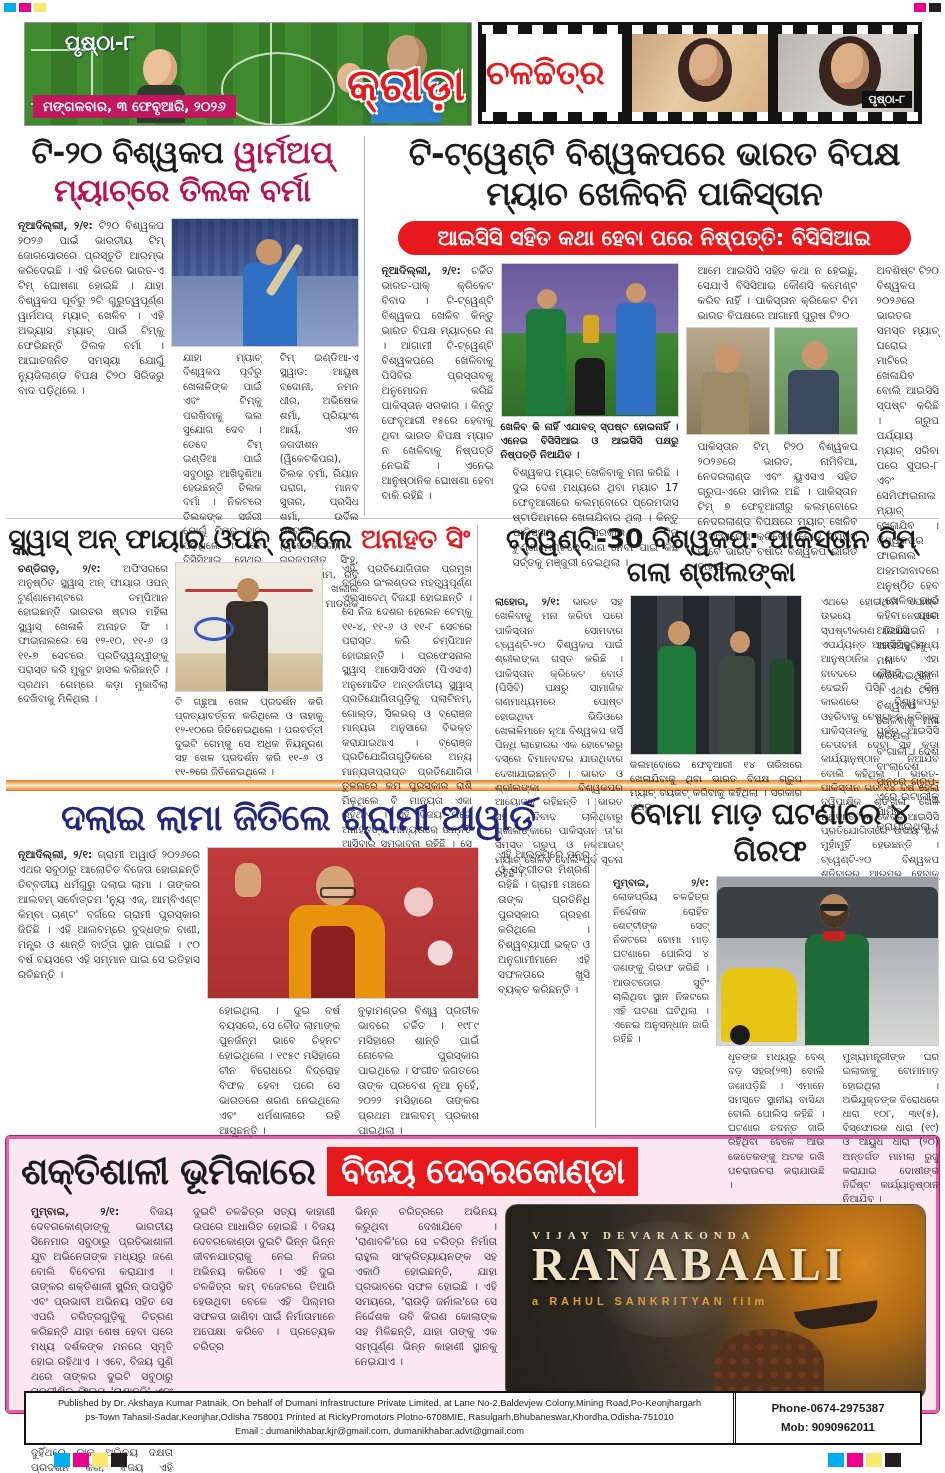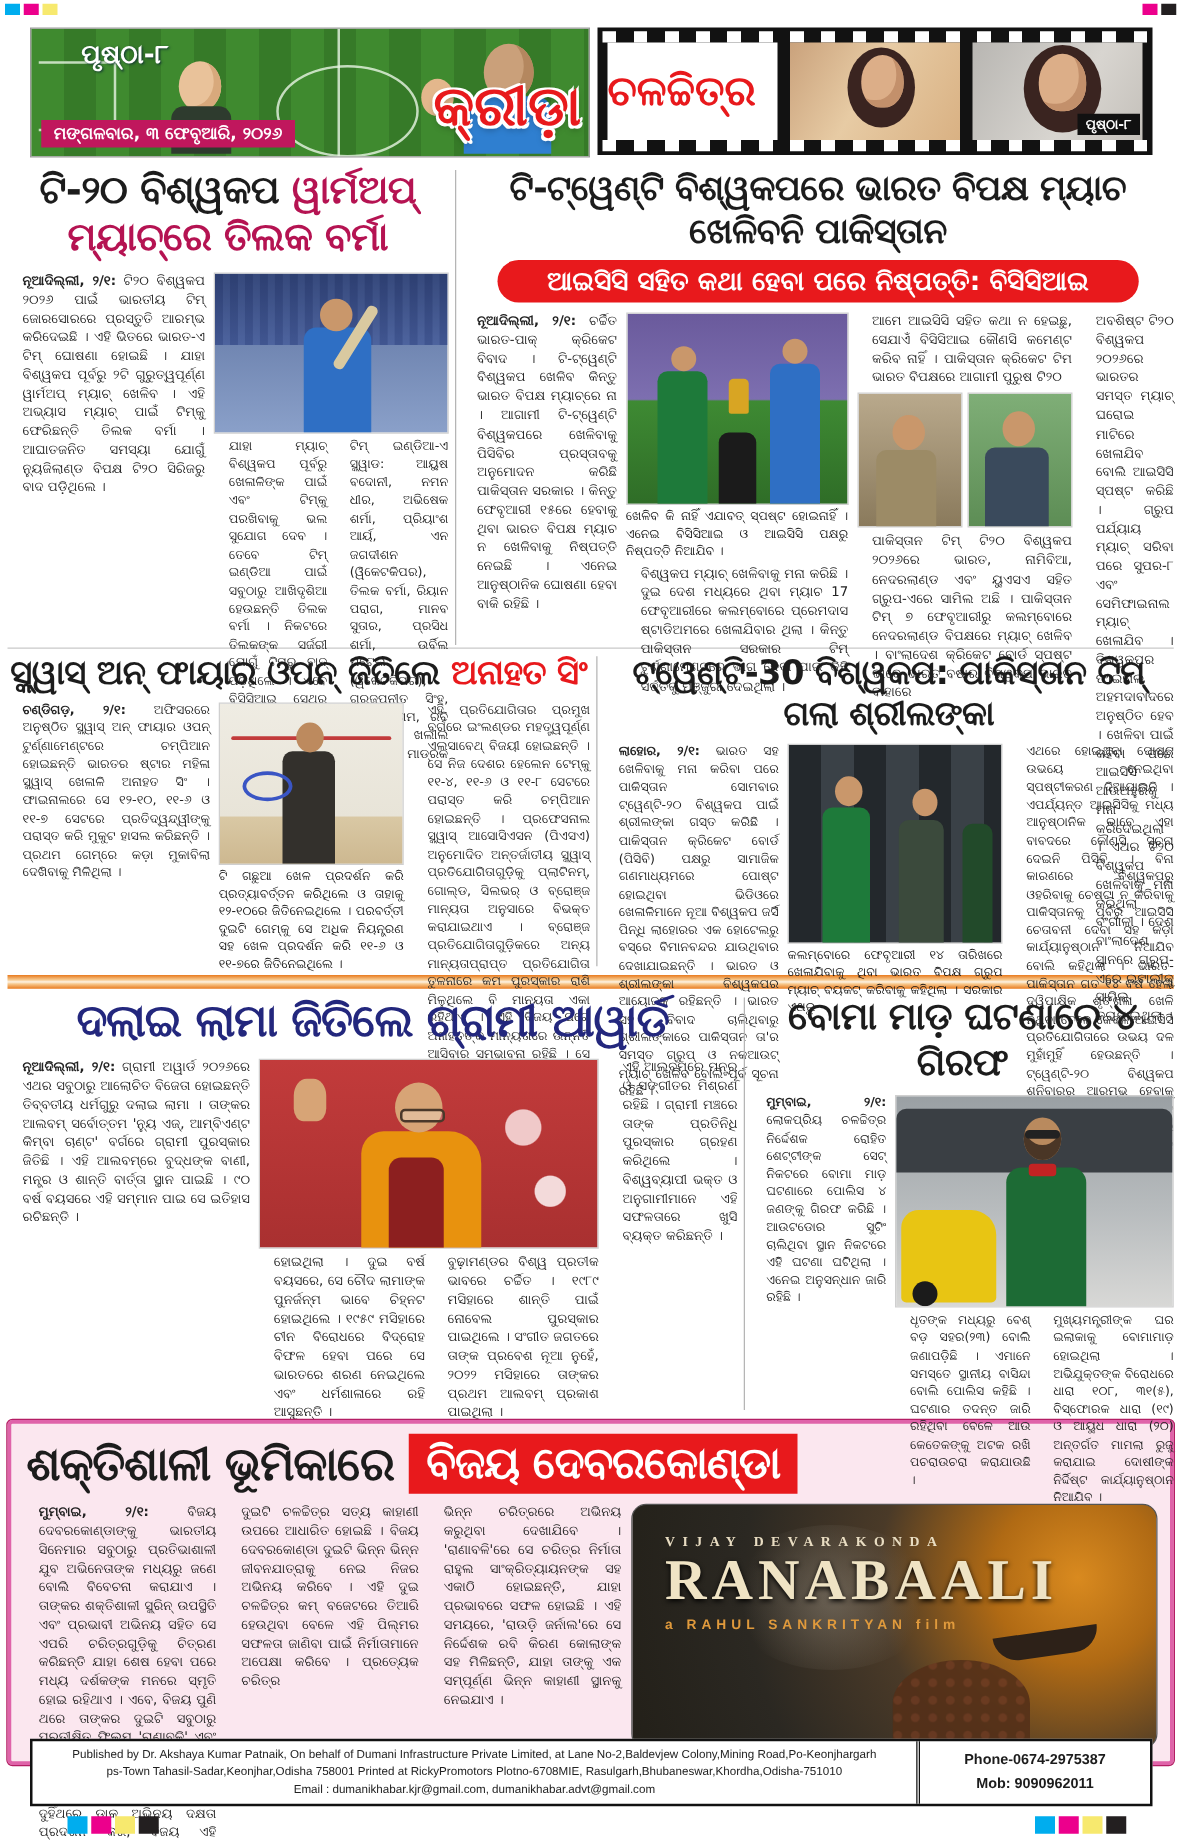--- a/index.html
+++ b/index.html
@@ -38,21 +38,21 @@
   .frame.actress2{background:linear-gradient(120deg,#b8b6b2 0%,#d8d5d0 60%,#c4c0ba 100%);}
   .face{position:absolute;border-radius:50% 50% 46% 46%;background:#dcae88;box-shadow:inset -6px -6px 0 #c3906b;}
   .hair{position:absolute;border-radius:50%;background:#3a2420;}
   .page-label-right{position:absolute;right:2px;bottom:4px;background:#111;color:#fff;font-size:11px;font-weight:700;padding:2px 7px;}
   
   .content{position:absolute;left:6px;right:6px;top:134px;}
   .row{display:flex;align-items:stretch;}
   .vdiv{width:1px;background:#b5b5b5;margin:2px 5px;}
   .body-txt{font-size:10.6px;line-height:1.42;text-align:justify;color:#222;margin-left:12px;}
   .body-txt .dl{font-weight:700;}
-  .cap{font-size:10px;line-height:1.4;text-align:justify;font-weight:400;color:#111;margin-top:3px;}
+  .cap{font-size:10px;line-height:1.4;text-align:justify;font-weight:700;color:#111;margin-top:3px;}
   .ph{position:relative;overflow:hidden;border:1px solid #cfcfcf;}
   
   .hl{font-weight:800;text-align:center;line-height:1.22;letter-spacing:-.5px;}
   .hl .accent{color:#b51352;}
   .hl .red{color:#e8191c;}
   .red-pill{background:#e8191c;color:#fff;border-radius:22px;text-align:center;
             font-size:21px;font-weight:700;padding:5px 10px;margin:6px 28px 8px;}
   
   .crowd{position:absolute;left:0;right:0;top:0;height:45%;
      background:repeating-linear-gradient(90deg,#7386b5 0 6px,#8a9cc6 6px 12px),linear-gradient(#64779f,#8fa3cc);background-blend-mode:multiply;}
@@ -164,21 +164,21 @@
                 <span>ଟିମ୍ ଇଣ୍ଡିଆ-ଏ ସ୍କ୍ୱାଡ: ଆୟୁଷ ବଦୋନୀ, ନମନ ଧୀର, ଅଭିଷେକ ଶର୍ମା, ପ୍ରିୟାଂଶ ଆର୍ୟ, ଏନ ଜଗଦୀଶନ (ୱିକେଟକିପର), ତିଲକ ବର୍ମା, ରିୟାନ ପରାଗ, ମାନବ ସୁତାର, ପ୍ରସିଧ ଶର୍ମା, ଉର୍ବିଲ ପଟେଲ (ୱିକେଟକିପର), ଗୁରଜପନୀତ ସିଂହ, ବିଜୟ ନିଗମ, ରବି ବିଶ୍ନୋଇ, ଖଲୀଲ ଅହମଦ ମାଡ୍ରକ ଯିବେ ।</span>
               </div>
             </div>
           </div>
         </div>
       </div>
 
       <div class="vdiv"></div>
 
       <div style="flex:1;">
-        <div class="hl" style="font-size:28px;">ଟି-ଟ୍ୱେଣ୍ଟି ବିଶ୍ୱକପରେ ଭାରତ ବିପକ୍ଷ ମ୍ୟାଚ ଖେଳିବନି ପାକିସ୍ତାନ</div>
+        <div class="hl" style="font-size:33px;">ଟି-ଟ୍ୱେଣ୍ଟି ବିଶ୍ୱକପରେ ଭାରତ ବିପକ୍ଷ ମ୍ୟାଚ ଖେଳିବନି ପାକିସ୍ତାନ</div>
         <div class="red-pill">ଆଇସିସି ସହିତ କଥା ହେବା ପରେ ନିଷ୍ପତ୍ତି: ବିସିସିଆଇ</div>
         <div style="display:flex;gap:7px;">
           <div class="body-txt" style="width:112px;">
             <span class="dl">ନୂଆଦିଲ୍ଲୀ, ୨/୧:</span>
             <span>ଚର୍ଚ୍ଚିତ ଭାରତ-ପାକ୍ କ୍ରିକେଟ ବିବାଦ । ଟି-ଟ୍ୱେଣ୍ଟି ବିଶ୍ୱକପ ଖେଳିବ କିନ୍ତୁ ଭାରତ ବିପକ୍ଷ ମ୍ୟାଚ୍‌ରେ ନା । ଆଗାମୀ ଟି-ଟ୍ୱେଣ୍ଟି ବିଶ୍ୱକପରେ ଖେଳିବାକୁ ପିସିବିର ପ୍ରସ୍ତାବକୁ ଅନୁମୋଦନ କରିଛି ପାକିସ୍ତାନ ସରକାର । କିନ୍ତୁ ଫେବୃଆରୀ ୧୫ରେ ହେବାକୁ ଥିବା ଭାରତ ବିପକ୍ଷ ମ୍ୟାଚ ନ ଖେଳିବାକୁ ନିଷ୍ପତ୍ତି ନେଇଛି । ଏନେଇ ଆନୁଷ୍ଠାନିକ ଘୋଷଣା ହେବା ବାକି ରହିଛି ।</span>
           </div>
           <div style="width:178px;">
             <div class="ph" style="height:152px;background:linear-gradient(#6a5a9c 0%,#7d6fb0 45%,#3e8a33 46%,#2f6d27 100%);">
               <div class="fig" style="left:14%;top:30%;width:40px;height:70%;background:#1e7a3a;"></div>
               <div class="head" style="left:20%;top:17%;width:20px;height:20px;"></div>

